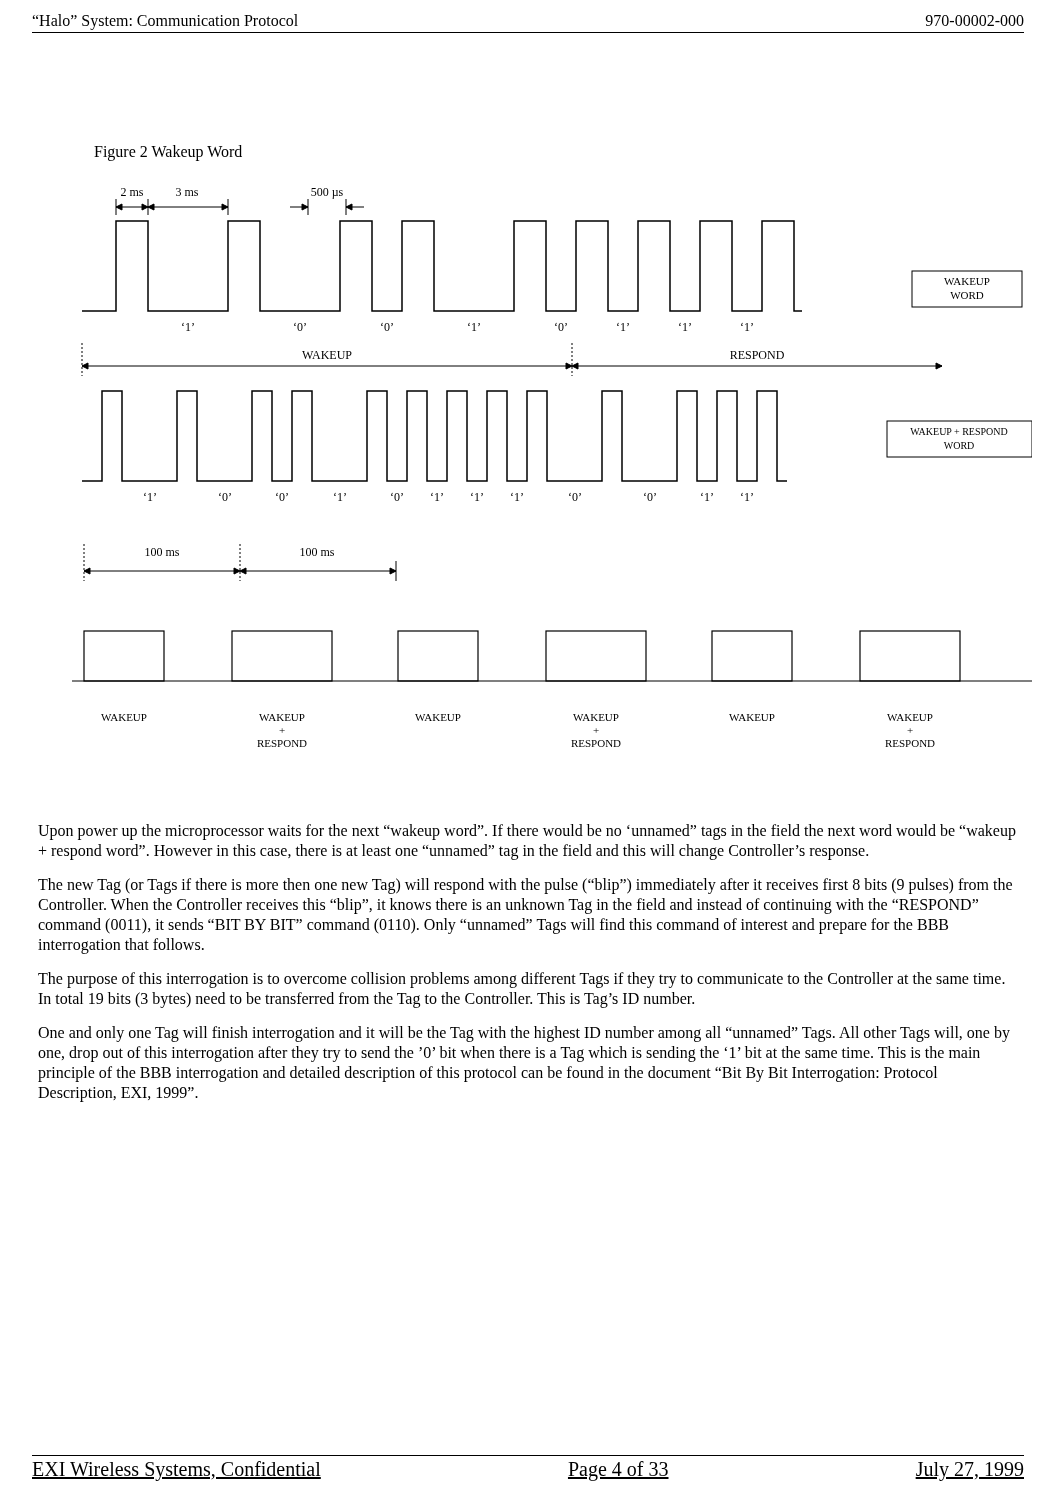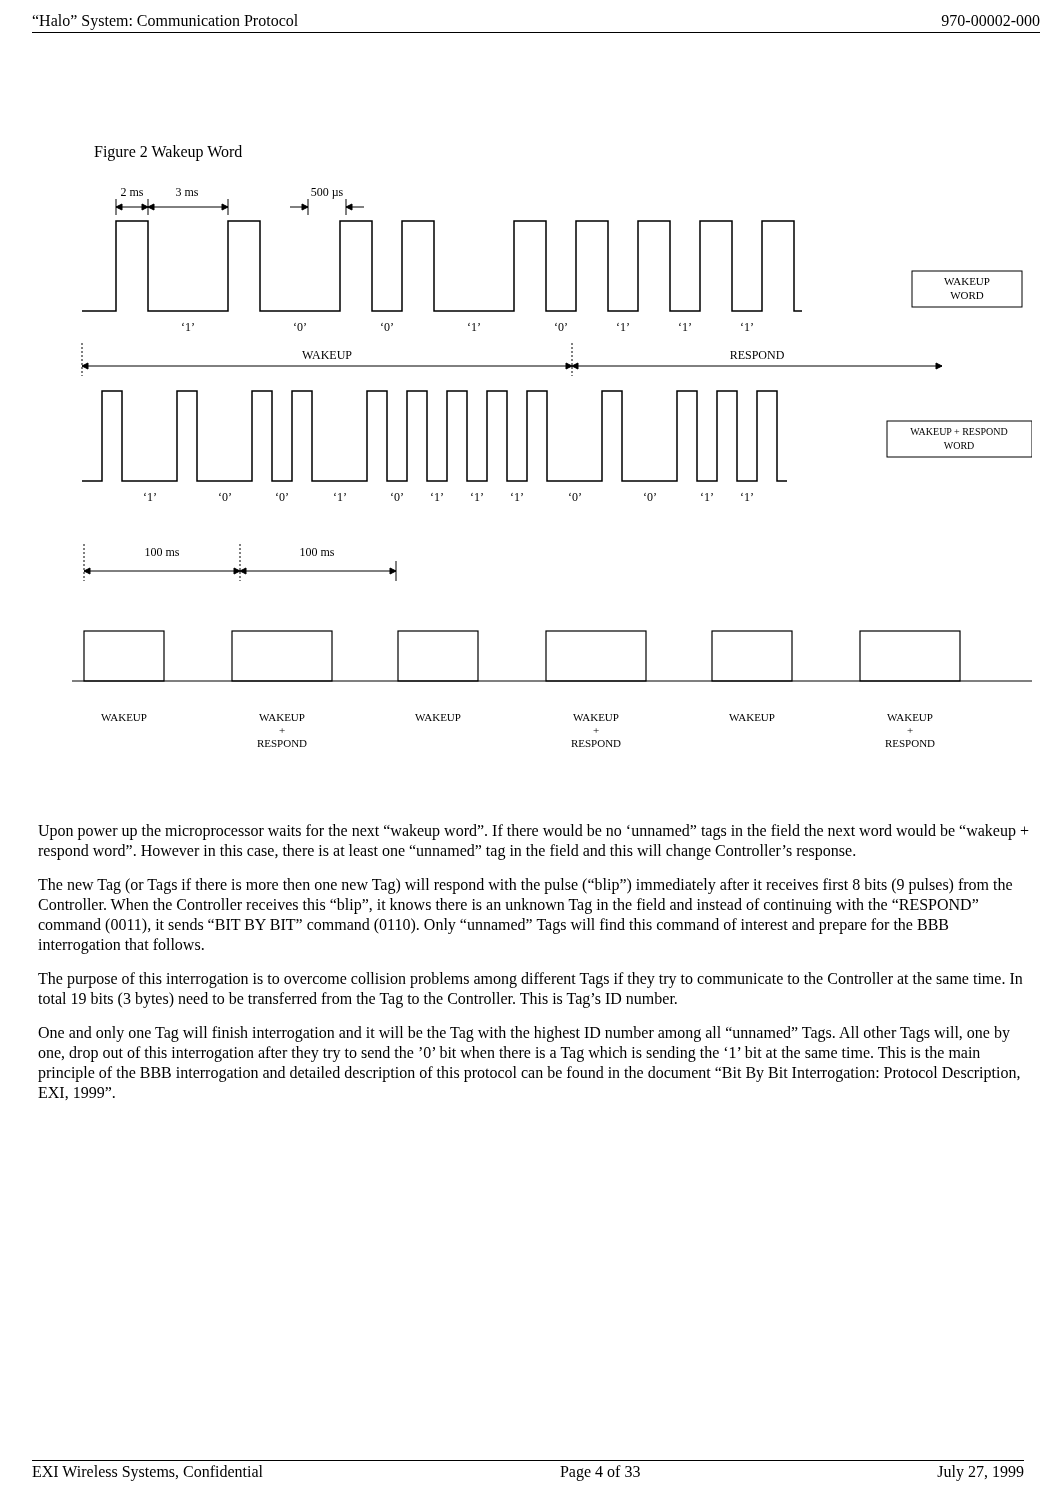--- a/index.html
+++ b/index.html
@@ -7,21 +7,21 @@
     font-size: 16px;
     color: #000;
     background: #fff;
     margin: 0;
     padding: 0;
   }
   .page {
     width: 1056px;
     height: 1495px;
     box-sizing: border-box;
-    padding: 12px 16px 12px 32px;
+    padding: 12px 32px 12px 32px;
     position: relative;
   }
   .header-line {
     display: flex;
     justify-content: space-between;
     font-size: 16px;
   }
   .hr {
     height: 0;
     border-bottom: 1px solid #000;
@@ -48,22 +48,23 @@
   }
   .footer {
     position: absolute;
     left: 32px;
     right: 32px;
     bottom: 14px;
   }
   .footer-line {
     display: flex;
     justify-content: space-between;
-    font-size: 16px;
+    font-size: 20px;
     margin-top: 2px;
+    text-decoration: underline;
   }
   svg text {
     font-family: "Times New Roman", Times, serif;
     fill: #000;
   }
 </style>
 </head>
 <body>
 
 <div class="page">

